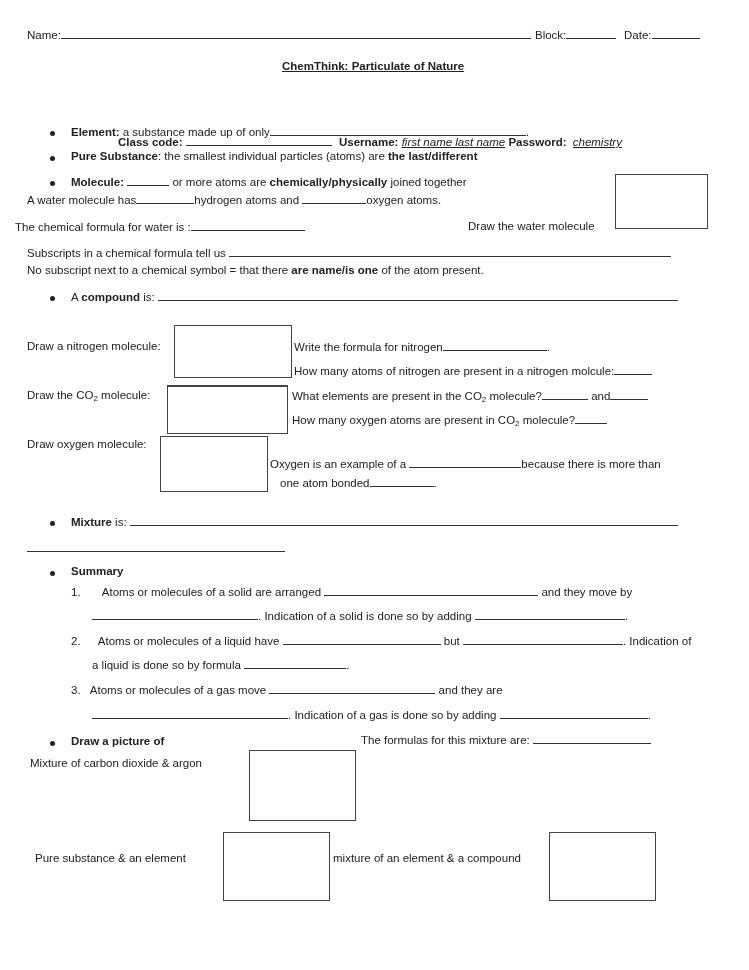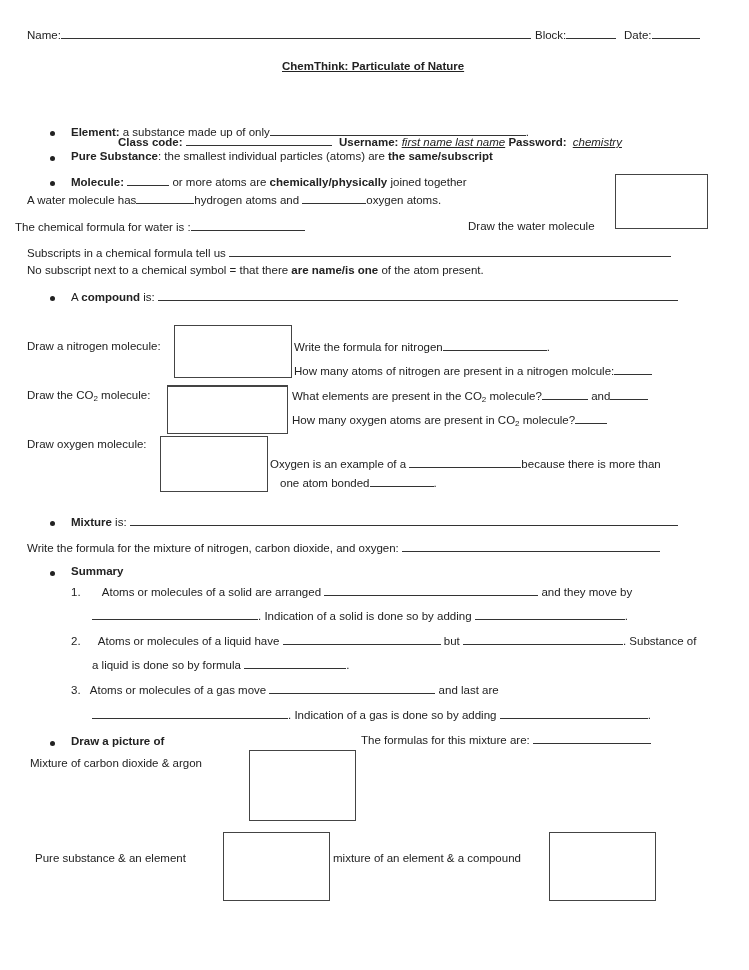--- a/index.html
+++ b/index.html
@@ -39,21 +39,21 @@
 </div>
 
 <div class="bullet" style="left:50px;top:131px;"></div>
 <div class="abs" style="left:71px;top:124px;">
   <span class="b">Element:</span>
   <span>a substance made up of only</span><span class="blank" style="width:256px;"></span><span>.</span>
 </div>
 
 <div class="bullet" style="left:50px;top:156px;"></div>
 <div class="abs" style="left:71px;top:149px;">
-  <span class="b">Pure Substance</span><span>: the smallest individual particles (atoms) are </span><span class="b">the same/subscript</span>
+  <span class="b">Pure Substance</span><span>: the smallest individual particles (atoms) are </span><span class="b">the last/different</span>
 </div>
 
 <div class="bullet" style="left:50px;top:181px;"></div>
 <div class="abs" style="left:71px;top:174px;">
   <span class="b">Molecule:</span>
   <span class="blank" style="width:42px;"></span>
   <span>or more atoms are </span><span class="b">chemically/physically</span><span> joined together</span>
 </div>
 <div class="abs" style="left:27px;top:192px;">
   <span>A water molecule has</span><span class="blank" style="width:58px;"></span><span>hydrogen atoms and </span><span class="blank" style="width:64px;"></span><span>oxygen atoms.</span>
@@ -108,48 +108,48 @@
 <div class="abs" style="left:280px;top:475px;">
   <span>one atom bonded</span><span class="blank" style="width:64px;"></span><span>.</span>
 </div>
 
 <div class="bullet" style="left:50px;top:521px;"></div>
 <div class="abs" style="left:71px;top:514px;">
   <span class="b">Mixture</span><span> is:</span>
   <span class="blank" style="width:548px;"></span>
 </div>
 <div class="abs" style="left:27px;top:540px;">
-  <span>Write the formula for the mixture of nitrogen, carbon dioxide, and oxygen: </span><span class="blank" style="width:258px;"></span>
+  <span class="blank" style="width:258px;"></span>
 </div>
 
 <div class="bullet" style="left:50px;top:571px;"></div>
 <div class="abs b" style="left:71px;top:564px;">Summary</div>
 
 <div class="abs" style="left:71px;top:584px;">
   <span>1.</span>
   <span style="margin-left:18px;">Atoms or molecules of a solid are arranged </span><span class="blank" style="width:214px;"></span>
   <span>and they move by</span>
 </div>
 <div class="abs" style="left:92px;top:608px;">
   <span class="blank" style="width:166px;"></span><span>. Indication of a solid is done so by adding </span><span class="blank" style="width:150px;"></span><span>.</span>
 </div>
 
 <div class="abs" style="left:71px;top:633px;">
   <span>2.</span>
   <span style="margin-left:14px;text-align:center;">Atoms or molecules of a liquid have </span><span class="blank" style="width:158px;"></span>
-  <span>but </span><span class="blank" style="width:160px;"></span><span>. Substance of</span>
+  <span>but </span><span class="blank" style="width:160px;"></span><span>. Indication of</span>
 </div>
 <div class="abs" style="left:92px;top:657px;">
   <span>a liquid is done so by formula </span><span class="blank" style="width:102px;"></span><span>.</span>
 </div>
 
 <div class="abs" style="left:71px;top:682px;">
   <span>3.</span>
   <span style="margin-left:6px;">Atoms or molecules of a gas move </span><span class="blank" style="width:166px;"></span>
-  <span>and last are</span>
+  <span>and they are</span>
 </div>
 <div class="abs" style="left:92px;top:707px;">
   <span class="blank" style="width:196px;"></span><span>. Indication of a gas is done so by adding </span><span class="blank" style="width:148px;"></span><span>.</span>
 </div>
 
 <div class="bullet" style="left:50px;top:741px;"></div>
 <div class="abs b" style="left:71px;top:734px;">Draw a picture of</div>
 
 <div class="abs" style="left:30px;top:756px;">Mixture of carbon dioxide &amp; argon</div>
 <div class="box" style="left:249px;top:750px;width:107px;height:71px;"></div>

